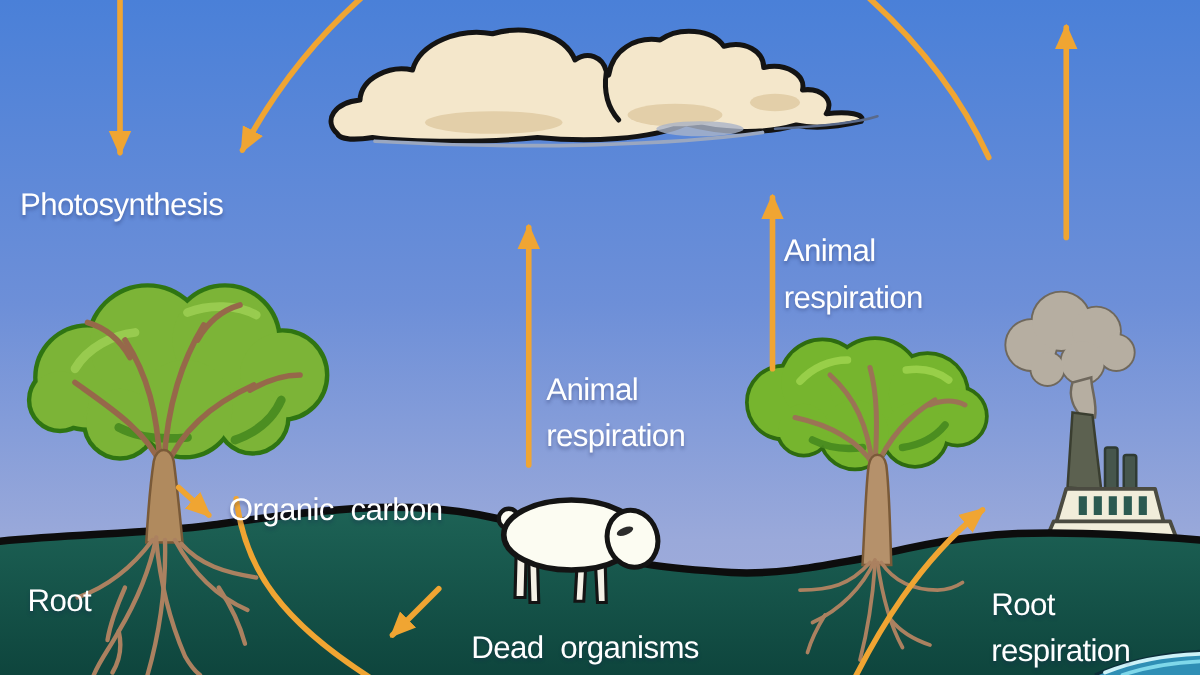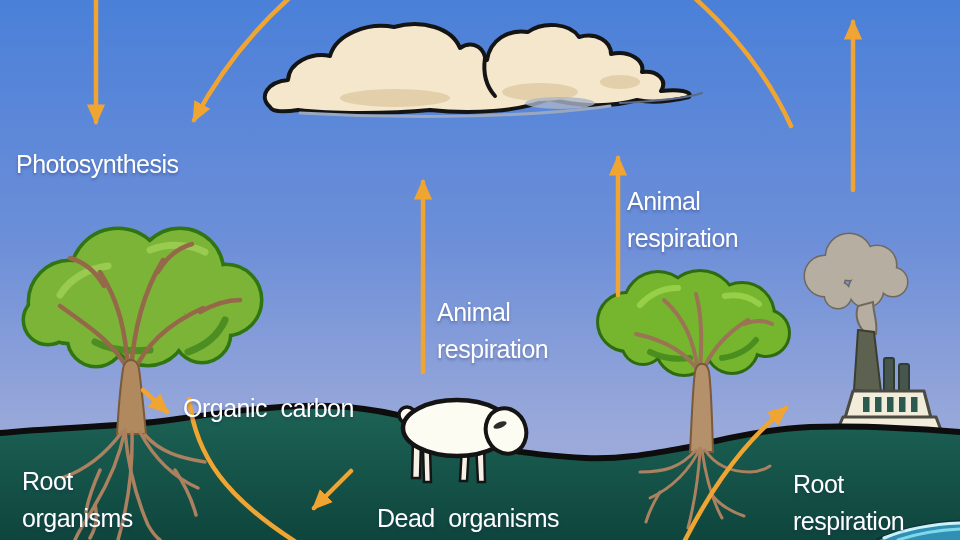--- a/index.html
+++ b/index.html
@@ -213,21 +213,20 @@
 
   <div class="label" style="left:437px;top:294px">
     <div>Animal</div>
     <div>respiration</div>
   </div>
 
   <div class="label wide-gap" style="left:183px;top:362px">Organic carbon</div>
 
   <div class="label" style="left:22px;top:463px">
     <div>Root</div>
-    <div>organisms</div>
   </div>
 
   <div class="label wide-gap" style="left:377px;top:472px">Dead organisms</div>
 
   <div class="label" style="left:793px;top:466px">
     <div>Root</div>
     <div>respiration</div>
   </div>
 
 </div>

